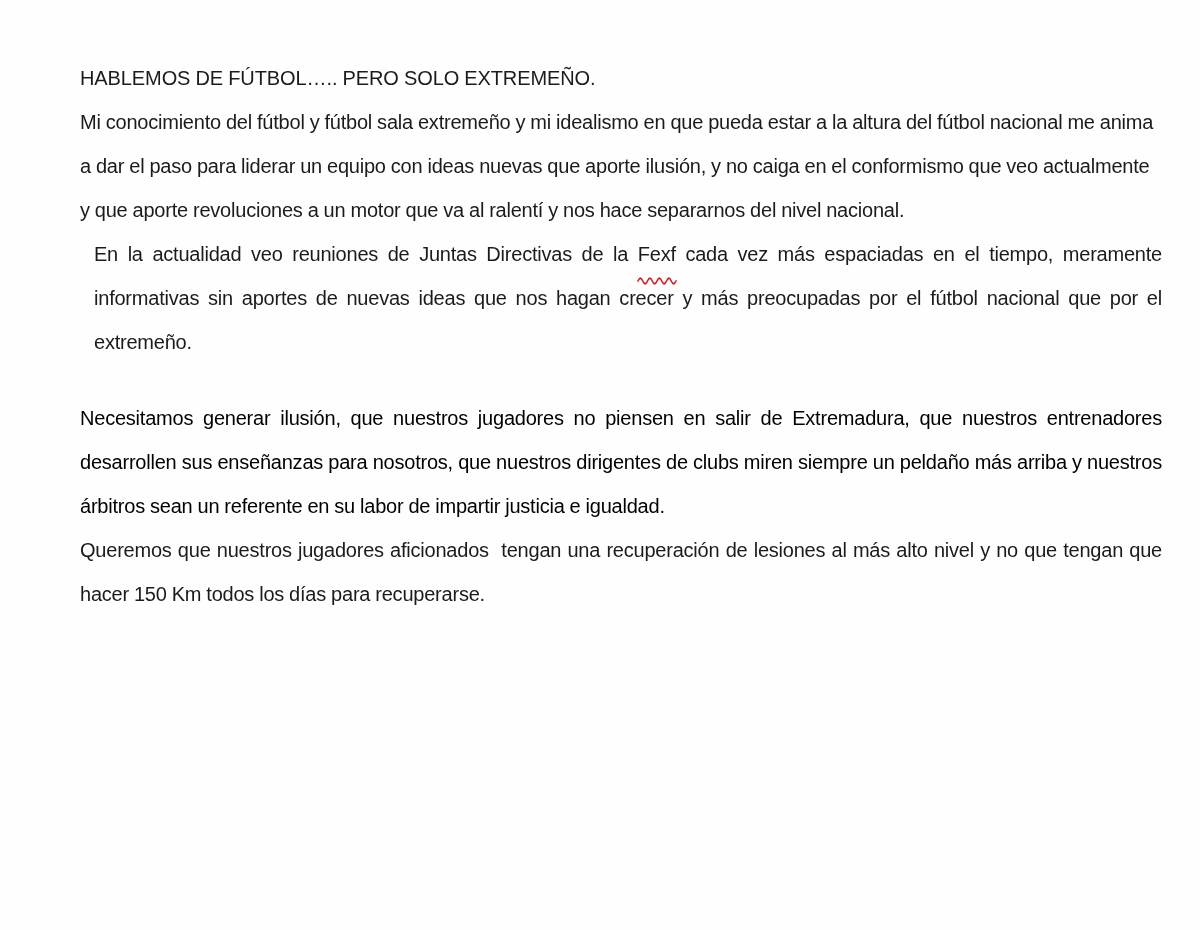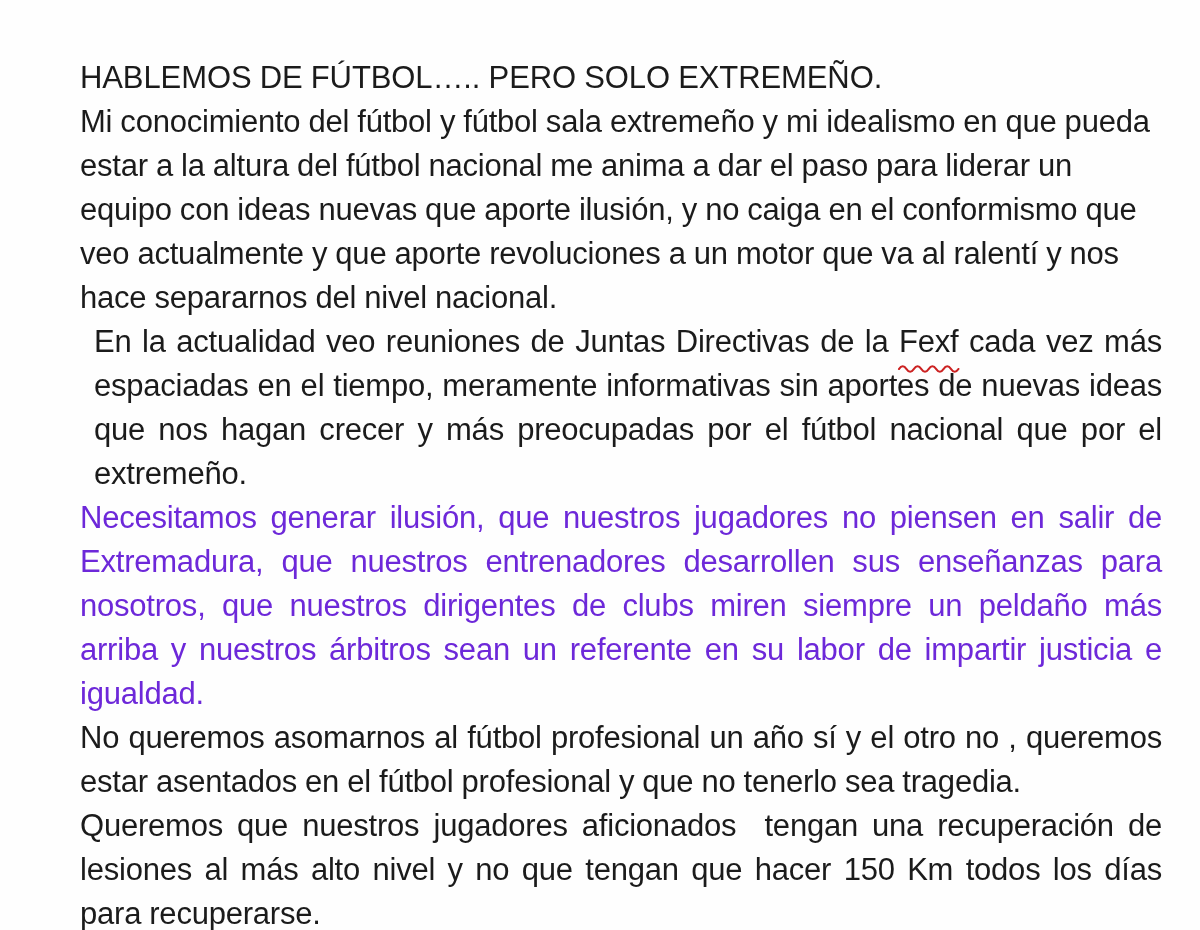--- a/index.html
+++ b/index.html
@@ -23,21 +23,21 @@
   #doc-body {
     position: absolute;
     left: 80px;
     top: 56px;
     width: 1082px;
   }
   .para {
     margin: 0;
     padding: 0;
     color: #1b1b1b;
-    font-size: 31px;
+    font-size: 20px;
     line-height: 44px;
     font-weight: 400;
     letter-spacing: -0.22px;
     word-spacing: -0.3px;
     -webkit-font-smoothing: antialiased;
   }
   .para.justify {
     text-align: justify;
     text-align-last: left;
   }
@@ -86,22 +86,21 @@
   <div id="doc-body">
 
     <p class="para left title-line" style="color: rgb(27, 27, 27);">HABLEMOS DE FÚTBOL….. PERO SOLO EXTREMEÑO.</p>
 
     <p class="para left" style="color: rgb(27, 27, 27);">Mi conocimiento del fútbol y fútbol sala extremeño y mi idealismo en que pueda estar a la altura del fútbol nacional me anima a dar el paso para liderar un equipo con ideas nuevas que aporte ilusión, y no caiga en el conformismo que veo actualmente y que aporte revoluciones a un motor que va al ralentí y nos hace separarnos del nivel nacional.</p>
 
     <p class="para justify" style="color: rgb(27, 27, 27); margin-left: 14px;"><span>En la actualidad veo reuniones de Juntas Directivas de la </span><span class="misspelled"><span>Fexf</span><svg class="squiggle-svg" viewBox="0 0 56 8" preserveAspectRatio="none">
             <path d="M0 6 Q 3.5 0.5 7 6 T 14 6 T 21 6 T 28 6 T 35 6 T 42 6 T 49 6 T 56 6" fill="none" stroke="#cc2222" stroke-width="2.1" stroke-linecap="round"></path>
           </svg></span><span> cada vez más espaciadas en el tiempo, meramente informativas sin aportes de nuevas ideas que nos hagan crecer y más preocupadas por el fútbol nacional que por el extremeño.</span></p>
 
-    <p class="para justify" style="color: #6d28d9;">Necesitamos generar ilusión, que nuestros jugadores no piensen en salir de Extremadura, que nuestros entrenadores desarrollen sus enseñanzas para nosotros, que nuestros dirigentes de clubs miren siempre un peldaño más arriba y nuestros árbitros sean un referente en su labor de impartir justicia e igualdad.</p>
+    <p class="para justify" style="color: #000000; margin-top: 32px;">Necesitamos generar ilusión, que nuestros jugadores no piensen en salir de Extremadura, que nuestros entrenadores desarrollen sus enseñanzas para nosotros, que nuestros dirigentes de clubs miren siempre un peldaño más arriba y nuestros árbitros sean un referente en su labor de impartir justicia e igualdad.</p>
 
 
 
-    <p class="para justify" style="color: rgb(27, 27, 27);">No queremos asomarnos al fútbol profesional un año sí y el otro no , queremos estar asentados en el fútbol profesional y que no tenerlo sea tragedia.</p>
 
     <p class="para justify" style="color: rgb(27, 27, 27);">Queremos que nuestros jugadores aficionados &nbsp;tengan una recuperación de lesiones al más alto nivel y no que tengan que hacer 150 Km todos los días para recuperarse.</p>
 
   </div>
 </div>
 
 </body></html>

